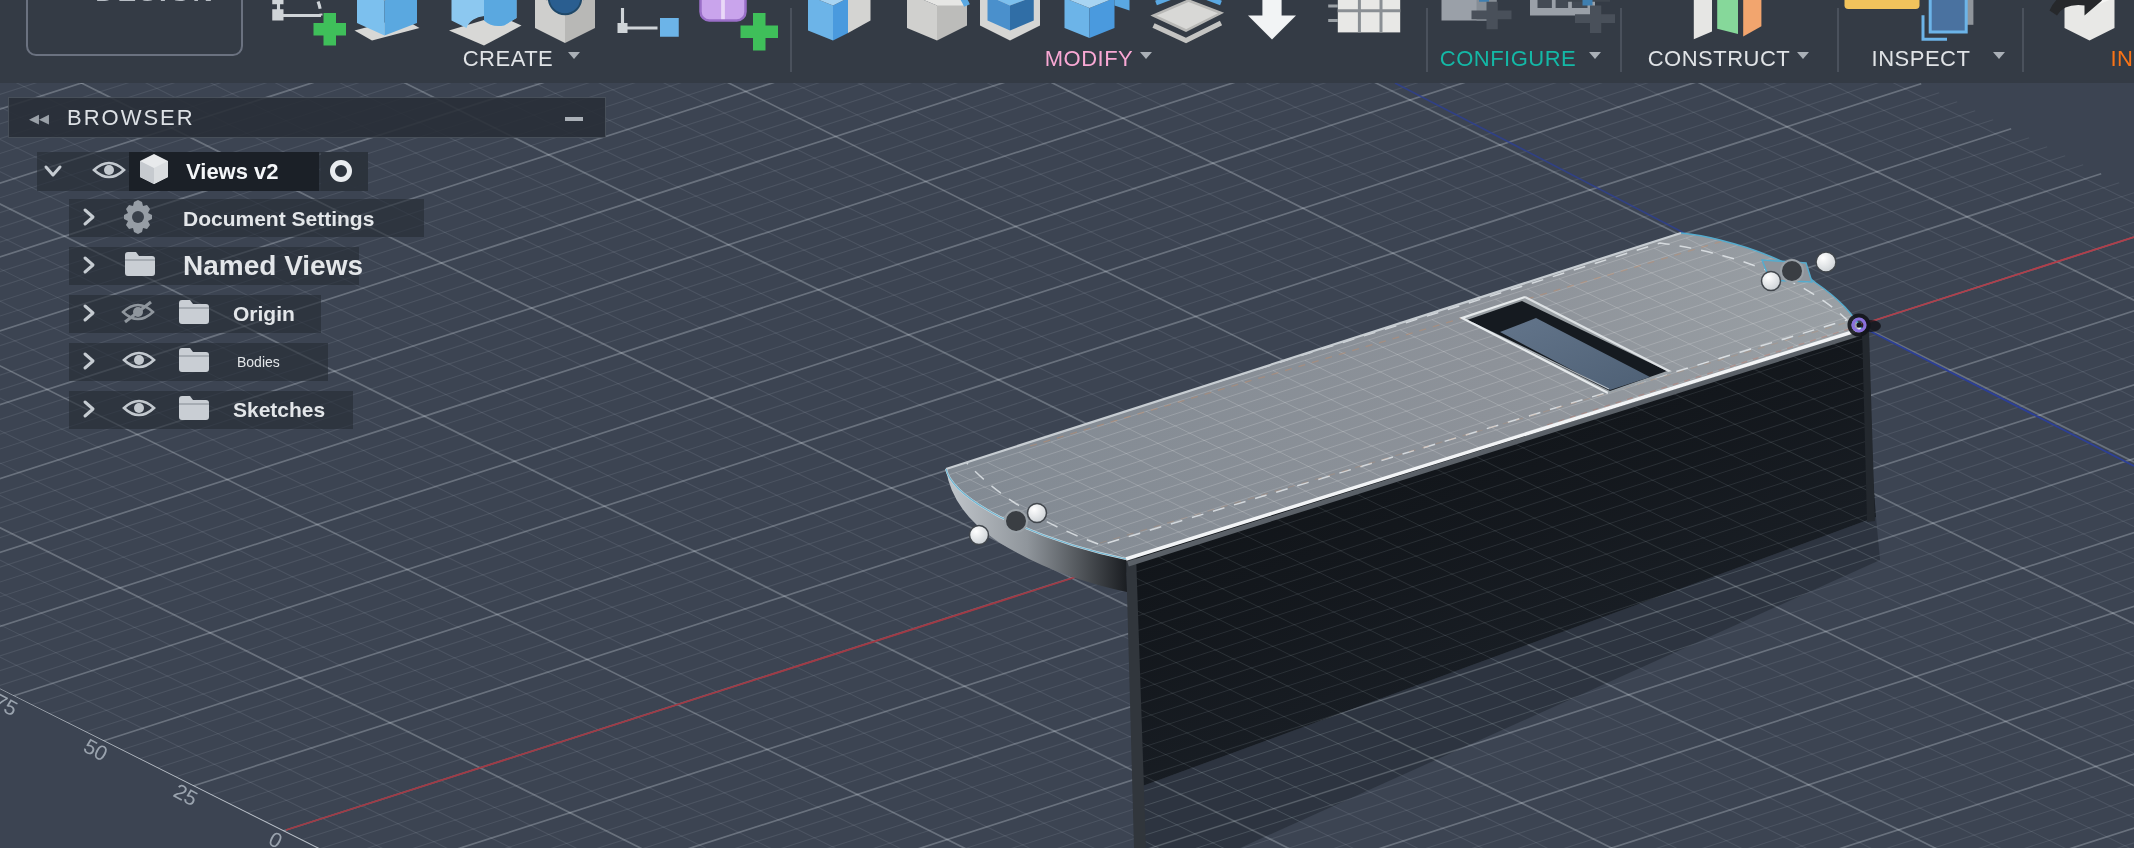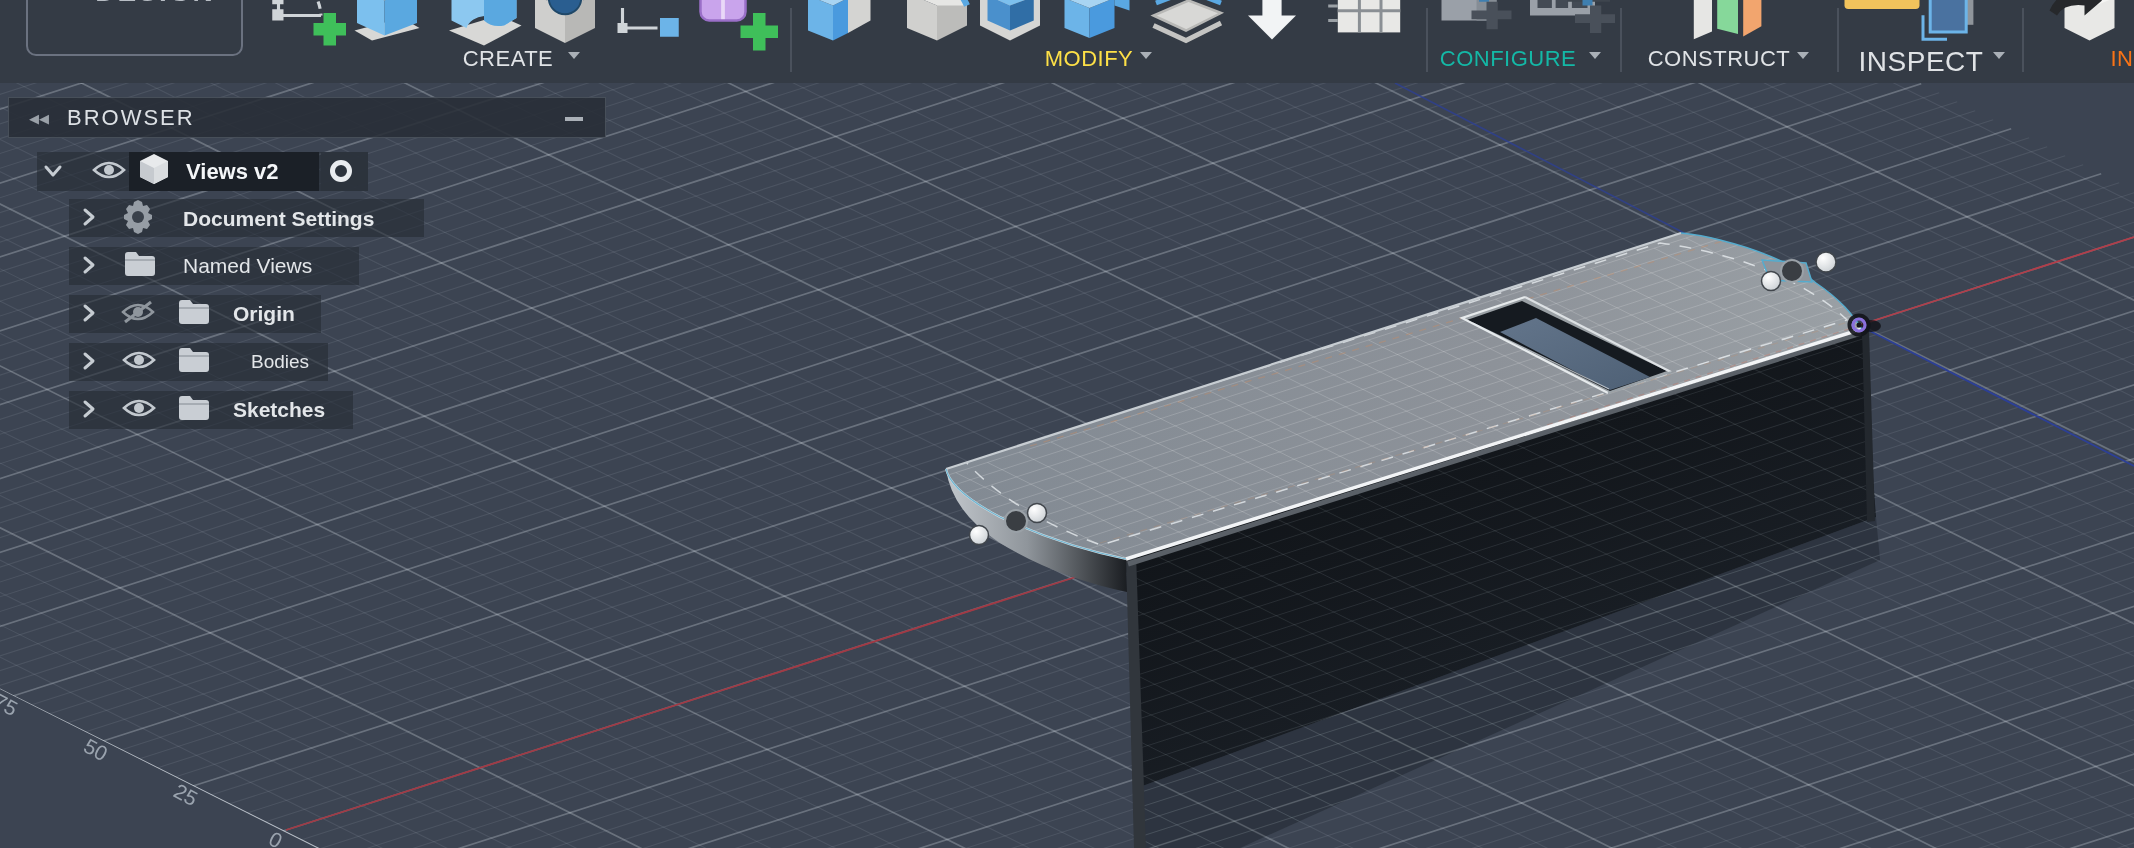--- a/index.html
+++ b/index.html
@@ -522,24 +522,24 @@
           <path d="M6,-16 L26,-8 L6,0 L-14,-8 Z" fill="#f4f4f2"></path>
           <path d="M-26,2 Q-18,-16 2,-12 L2,-20 L16,-6 L2,6 L2,-2 Q-14,-4 -20,6 Z" fill="#26282b"></path>
         </g>
       </svg>
 <div style="position:absolute;left:790px;top:8px;width:2px;height:64px;background:#4a515c"></div>
       <div style="position:absolute;left:1426px;top:8px;width:2px;height:64px;background:#4a515c"></div>
       <div style="position:absolute;left:1620px;top:8px;width:2px;height:64px;background:#4a515c"></div>
       <div style="position:absolute;left:1837px;top:8px;width:2px;height:64px;background:#4a515c"></div>
       <div style="position:absolute;left:2022px;top:8px;width:2px;height:64px;background:#4a515c"></div>
 <div style="position:absolute;left:508px;top:46px;transform:translateX(-50%);font-size:22px;letter-spacing:0.5px;color:#e0e3e6;white-space:nowrap">CREATE</div>
-      <div style="position:absolute;left:1089px;top:46px;transform:translateX(-50%);font-size:22px;letter-spacing:0.5px;color:#fde047;white-space:nowrap">MODIFY</div>
+      <div style="position:absolute;left:1089px;top:46px;transform:translateX(-50%);font-size:22px;letter-spacing:0.5px;color:#f9a8d4;white-space:nowrap">MODIFY</div>
       <div style="position:absolute;left:1508px;top:46px;transform:translateX(-50%);font-size:22px;letter-spacing:0.5px;color:#14b8a6;white-space:nowrap">CONFIGURE</div>
       <div style="position:absolute;left:1719px;top:46px;transform:translateX(-50%);font-size:22px;letter-spacing:0.5px;color:#e0e3e6;white-space:nowrap">CONSTRUCT</div>
-      <div style="position:absolute;left:1921px;top:46px;transform:translateX(-50%);font-size:28px;letter-spacing:0.5px;color:#e0e3e6;white-space:nowrap">INSPECT</div>
+      <div style="position:absolute;left:1921px;top:46px;transform:translateX(-50%);font-size:22px;letter-spacing:0.5px;color:#e0e3e6;white-space:nowrap">INSPECT</div>
       <div style="position:absolute;left:2122px;top:46px;transform:translateX(-50%);font-size:22px;letter-spacing:0.5px;color:#f97316;white-space:nowrap">IN</div>
 <div style="position:absolute;left:568px;top:52px;width:0;height:0;border-left:6px solid transparent;border-right:6px solid transparent;border-top:7px solid #aab0b7"></div>
       <div style="position:absolute;left:1140px;top:52px;width:0;height:0;border-left:6px solid transparent;border-right:6px solid transparent;border-top:7px solid #aab0b7"></div>
       <div style="position:absolute;left:1589px;top:52px;width:0;height:0;border-left:6px solid transparent;border-right:6px solid transparent;border-top:7px solid #aab0b7"></div>
       <div style="position:absolute;left:1797px;top:52px;width:0;height:0;border-left:6px solid transparent;border-right:6px solid transparent;border-top:7px solid #aab0b7"></div>
       <div style="position:absolute;left:1993px;top:52px;width:0;height:0;border-left:6px solid transparent;border-right:6px solid transparent;border-top:7px solid #aab0b7"></div>
 </div>
 
 <div style="position:absolute;left:8px;top:97px;width:598px;height:41px;background:rgba(40,46,55,0.88);border:1px solid rgba(160,170,182,0.25)">
 <div style="position:absolute;left:20px;top:50%;transform:translateY(-50%);color:#9aa1a8;font-size:13px">◀◀</div>
@@ -573,21 +573,21 @@
       </svg></div>
 <div style="position:absolute;left:183px;top:219px;transform:translateY(-50%);font-size:21px;font-weight:bold;color:#e3e6e9;white-space:nowrap">Document Settings</div>
 <div style="position:absolute;left:69px;top:247px;width:290px;height:38px;background:rgba(36,43,52,0.60)"></div>
 <div style="position:absolute;left:82px;top:267px;transform:translate(0,-50%)"><svg width="14" height="20" viewBox="0 0 14 20">
         <path d="M3,3 L11,10 L3,17" stroke="#c6ccd2" stroke-width="3" fill="none" stroke-linecap="round" stroke-linejoin="round"></path>
       </svg></div>
 <div style="position:absolute;left:124px;top:266px;transform:translate(0,-50%)"><svg width="32" height="26" viewBox="0 0 32 26">
         <path d="M1,4 Q1,1 4,1 L12,1 L15,5 L28,5 Q31,5 31,8 L31,22 Q31,25 28,25 L4,25 Q1,25 1,22 Z" fill="#c9ced4"></path>
         <path d="M1,9 L31,9" stroke="#9aa1a8" stroke-width="1.5"></path>
       </svg></div>
-<div style="position:absolute;left:183px;top:266px;transform:translateY(-50%);font-size:21px;font-weight:normal;color:#e3e6e9;white-space:nowrap">Named Views</div>
+<div style="position:absolute;left:183px;top:266px;transform:translateY(-50%);font-size:28px;font-weight:bold;color:#e3e6e9;white-space:nowrap">Named Views</div>
 <div style="position:absolute;left:69px;top:295px;width:252px;height:38px;background:rgba(36,43,52,0.60)"></div>
 <div style="position:absolute;left:82px;top:315px;transform:translate(0,-50%)"><svg width="14" height="20" viewBox="0 0 14 20">
         <path d="M3,3 L11,10 L3,17" stroke="#c6ccd2" stroke-width="3" fill="none" stroke-linecap="round" stroke-linejoin="round"></path>
       </svg></div>
 <div style="position:absolute;left:120px;top:314px;transform:translate(0,-50%)"><svg width="36" height="26" viewBox="0 0 36 26">
         <path d="M3,13 Q18,-1 33,13 Q18,27 3,13 Z" fill="none" stroke="#8f969d" stroke-width="2.4"></path>
         <circle cx="18" cy="13" r="5" fill="#8f969d"></circle>
         <path d="M5,23 L31,3" stroke="#8f969d" stroke-width="3"></path>
       </svg></div>
 <div style="position:absolute;left:178px;top:314px;transform:translate(0,-50%)"><svg width="32" height="26" viewBox="0 0 32 26">
@@ -600,21 +600,21 @@
         <path d="M3,3 L11,10 L3,17" stroke="#c6ccd2" stroke-width="3" fill="none" stroke-linecap="round" stroke-linejoin="round"></path>
       </svg></div>
 <div style="position:absolute;left:122px;top:362px;transform:translate(0,-50%)"><svg width="34" height="24" viewBox="0 0 34 24">
         <path d="M2,12 Q17,-2 32,12 Q17,26 2,12 Z" fill="none" stroke="#c3c9cf" stroke-width="2.6"></path>
         <circle cx="17" cy="12" r="5" fill="#c3c9cf"></circle>
       </svg></div>
 <div style="position:absolute;left:178px;top:362px;transform:translate(0,-50%)"><svg width="32" height="26" viewBox="0 0 32 26">
         <path d="M1,4 Q1,1 4,1 L12,1 L15,5 L28,5 Q31,5 31,8 L31,22 Q31,25 28,25 L4,25 Q1,25 1,22 Z" fill="#c9ced4"></path>
         <path d="M1,9 L31,9" stroke="#9aa1a8" stroke-width="1.5"></path>
       </svg></div>
-<div style="position:absolute;left:251px;top:362px;transform:translateY(-50%);font-size:19px;font-weight:normal;color:#e3e6e9;white-space:nowrap">Bodies</div>
+<div style="position:absolute;left:237px;top:362px;transform:translateY(-50%);font-size:14px;font-weight:normal;color:#e3e6e9;white-space:nowrap">Bodies</div>
 <div style="position:absolute;left:69px;top:391px;width:284px;height:38px;background:rgba(36,43,52,0.60)"></div>
 <div style="position:absolute;left:82px;top:411px;transform:translate(0,-50%)"><svg width="14" height="20" viewBox="0 0 14 20">
         <path d="M3,3 L11,10 L3,17" stroke="#c6ccd2" stroke-width="3" fill="none" stroke-linecap="round" stroke-linejoin="round"></path>
       </svg></div>
 <div style="position:absolute;left:122px;top:410px;transform:translate(0,-50%)"><svg width="34" height="24" viewBox="0 0 34 24">
         <path d="M2,12 Q17,-2 32,12 Q17,26 2,12 Z" fill="none" stroke="#c3c9cf" stroke-width="2.6"></path>
         <circle cx="17" cy="12" r="5" fill="#c3c9cf"></circle>
       </svg></div>
 <div style="position:absolute;left:178px;top:410px;transform:translate(0,-50%)"><svg width="32" height="26" viewBox="0 0 32 26">
         <path d="M1,4 Q1,1 4,1 L12,1 L15,5 L28,5 Q31,5 31,8 L31,22 Q31,25 28,25 L4,25 Q1,25 1,22 Z" fill="#c9ced4"></path>

